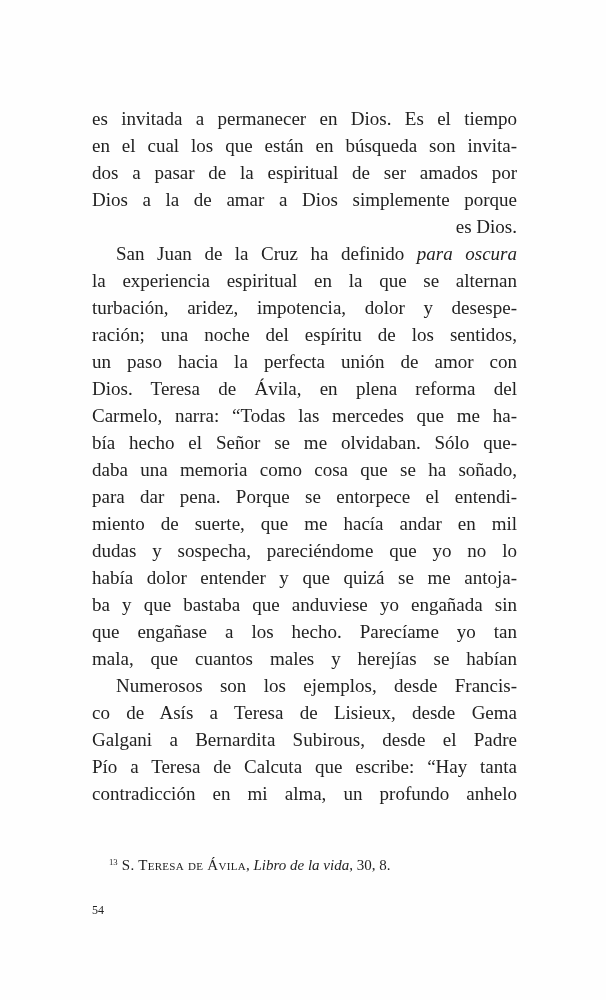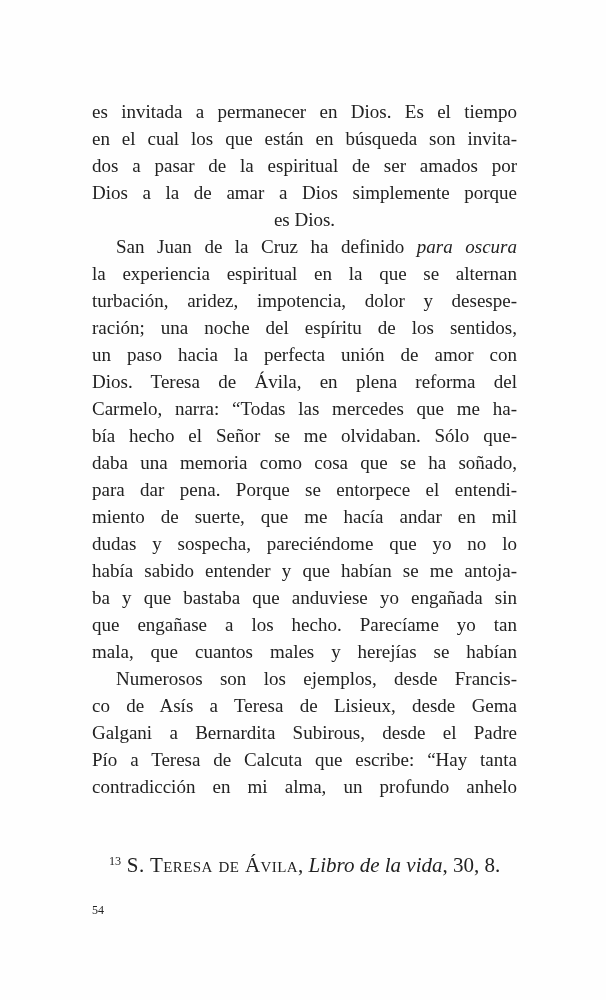--- a/index.html
+++ b/index.html
@@ -12,49 +12,49 @@
     width: 606px;
     height: 1000px;
     background: #fefefe;
     font-family: "Liberation Serif", "DejaVu Serif", serif;
     color: #222222;
     overflow: hidden;
   }
   .body-text {
     position: absolute;
     left: 92px;
-    top: 98px;
+    top: 105px;
     width: 425px;
     font-size: 19px;
     line-height: 27px;
   }
   .line {
     white-space: normal;
-    text-align: center;
+    text-align: right;
   }
   .line.j {
     text-align: justify;
     text-align-last: justify;
   }
   .line.ind {
     text-indent: 24px;
   }
   .italic { font-style: italic; }
   .smallcaps { font-variant: small-caps; letter-spacing: 0.02em; }
   .sup {
     font-size: 0.58em;
     vertical-align: 0.55em;
     line-height: 0;
   }
   .footnote {
     position: absolute;
     left: 92px;
     top: 855px;
     width: 425px;
-    font-size: 21px;
+    font-size: 15px;
     line-height: 20px;
     text-indent: 17px;
   }
   .page-number {
     position: absolute;
     left: 92px;
     top: 898px;
     font-size: 12px;
     line-height: 24px;
   }
@@ -74,21 +74,21 @@
       <div class="line j"><span>turbación, aridez, impotencia, dolor y desespe-</span></div>
       <div class="line j"><span>ración; una noche del espíritu de los sentidos,</span></div>
       <div class="line j"><span>un paso hacia la perfecta unión de amor con</span></div>
       <div class="line j"><span>Dios. Teresa de Ávila, en plena reforma del</span></div>
       <div class="line j"><span>Carmelo, narra: “Todas las mercedes que me ha-</span></div>
       <div class="line j"><span>bía hecho el Señor se me olvidaban. Sólo que-</span></div>
       <div class="line j"><span>daba una memoria como cosa que se ha soñado,</span></div>
       <div class="line j"><span>para dar pena. Porque se entorpece el entendi-</span></div>
       <div class="line j"><span>miento de suerte, que me hacía andar en mil</span></div>
       <div class="line j"><span>dudas y sospecha, pareciéndome que yo no lo</span></div>
-      <div class="line j"><span>había sabido entender y que habían se me antoja-</span></div>
+      <div class="line j"><span>había dolor entender y que quizá se me antoja-</span></div>
       <div class="line j"><span>ba y que bastaba que anduviese yo engañada sin</span></div>
       <div class="line j"><span>que engañase a los hecho. Parecíame yo tan</span></div>
       <div class="line j"><span>mala, que cuantos males y herejías se habían</span></div>
       <div class="line j ind"><span>Numerosos son los ejemplos, desde Francis-</span></div>
       <div class="line j"><span>co de Asís a Teresa de Lisieux, desde Gema</span></div>
       <div class="line j"><span>Galgani a Bernardita Subirous, desde el Padre</span></div>
       <div class="line j"><span>Pío a Teresa de Calcuta que escribe: “Hay tanta</span></div>
       <div class="line j"><span>contradicción en mi alma, un profundo anhelo</span></div>
     </div>
   <div class="footnote"><span class="sup">13</span><span class="smallcaps"> S. Teresa de Ávila</span><span>, </span><span class="italic">Libro de la vida</span><span>, 30, 8.</span></div>

